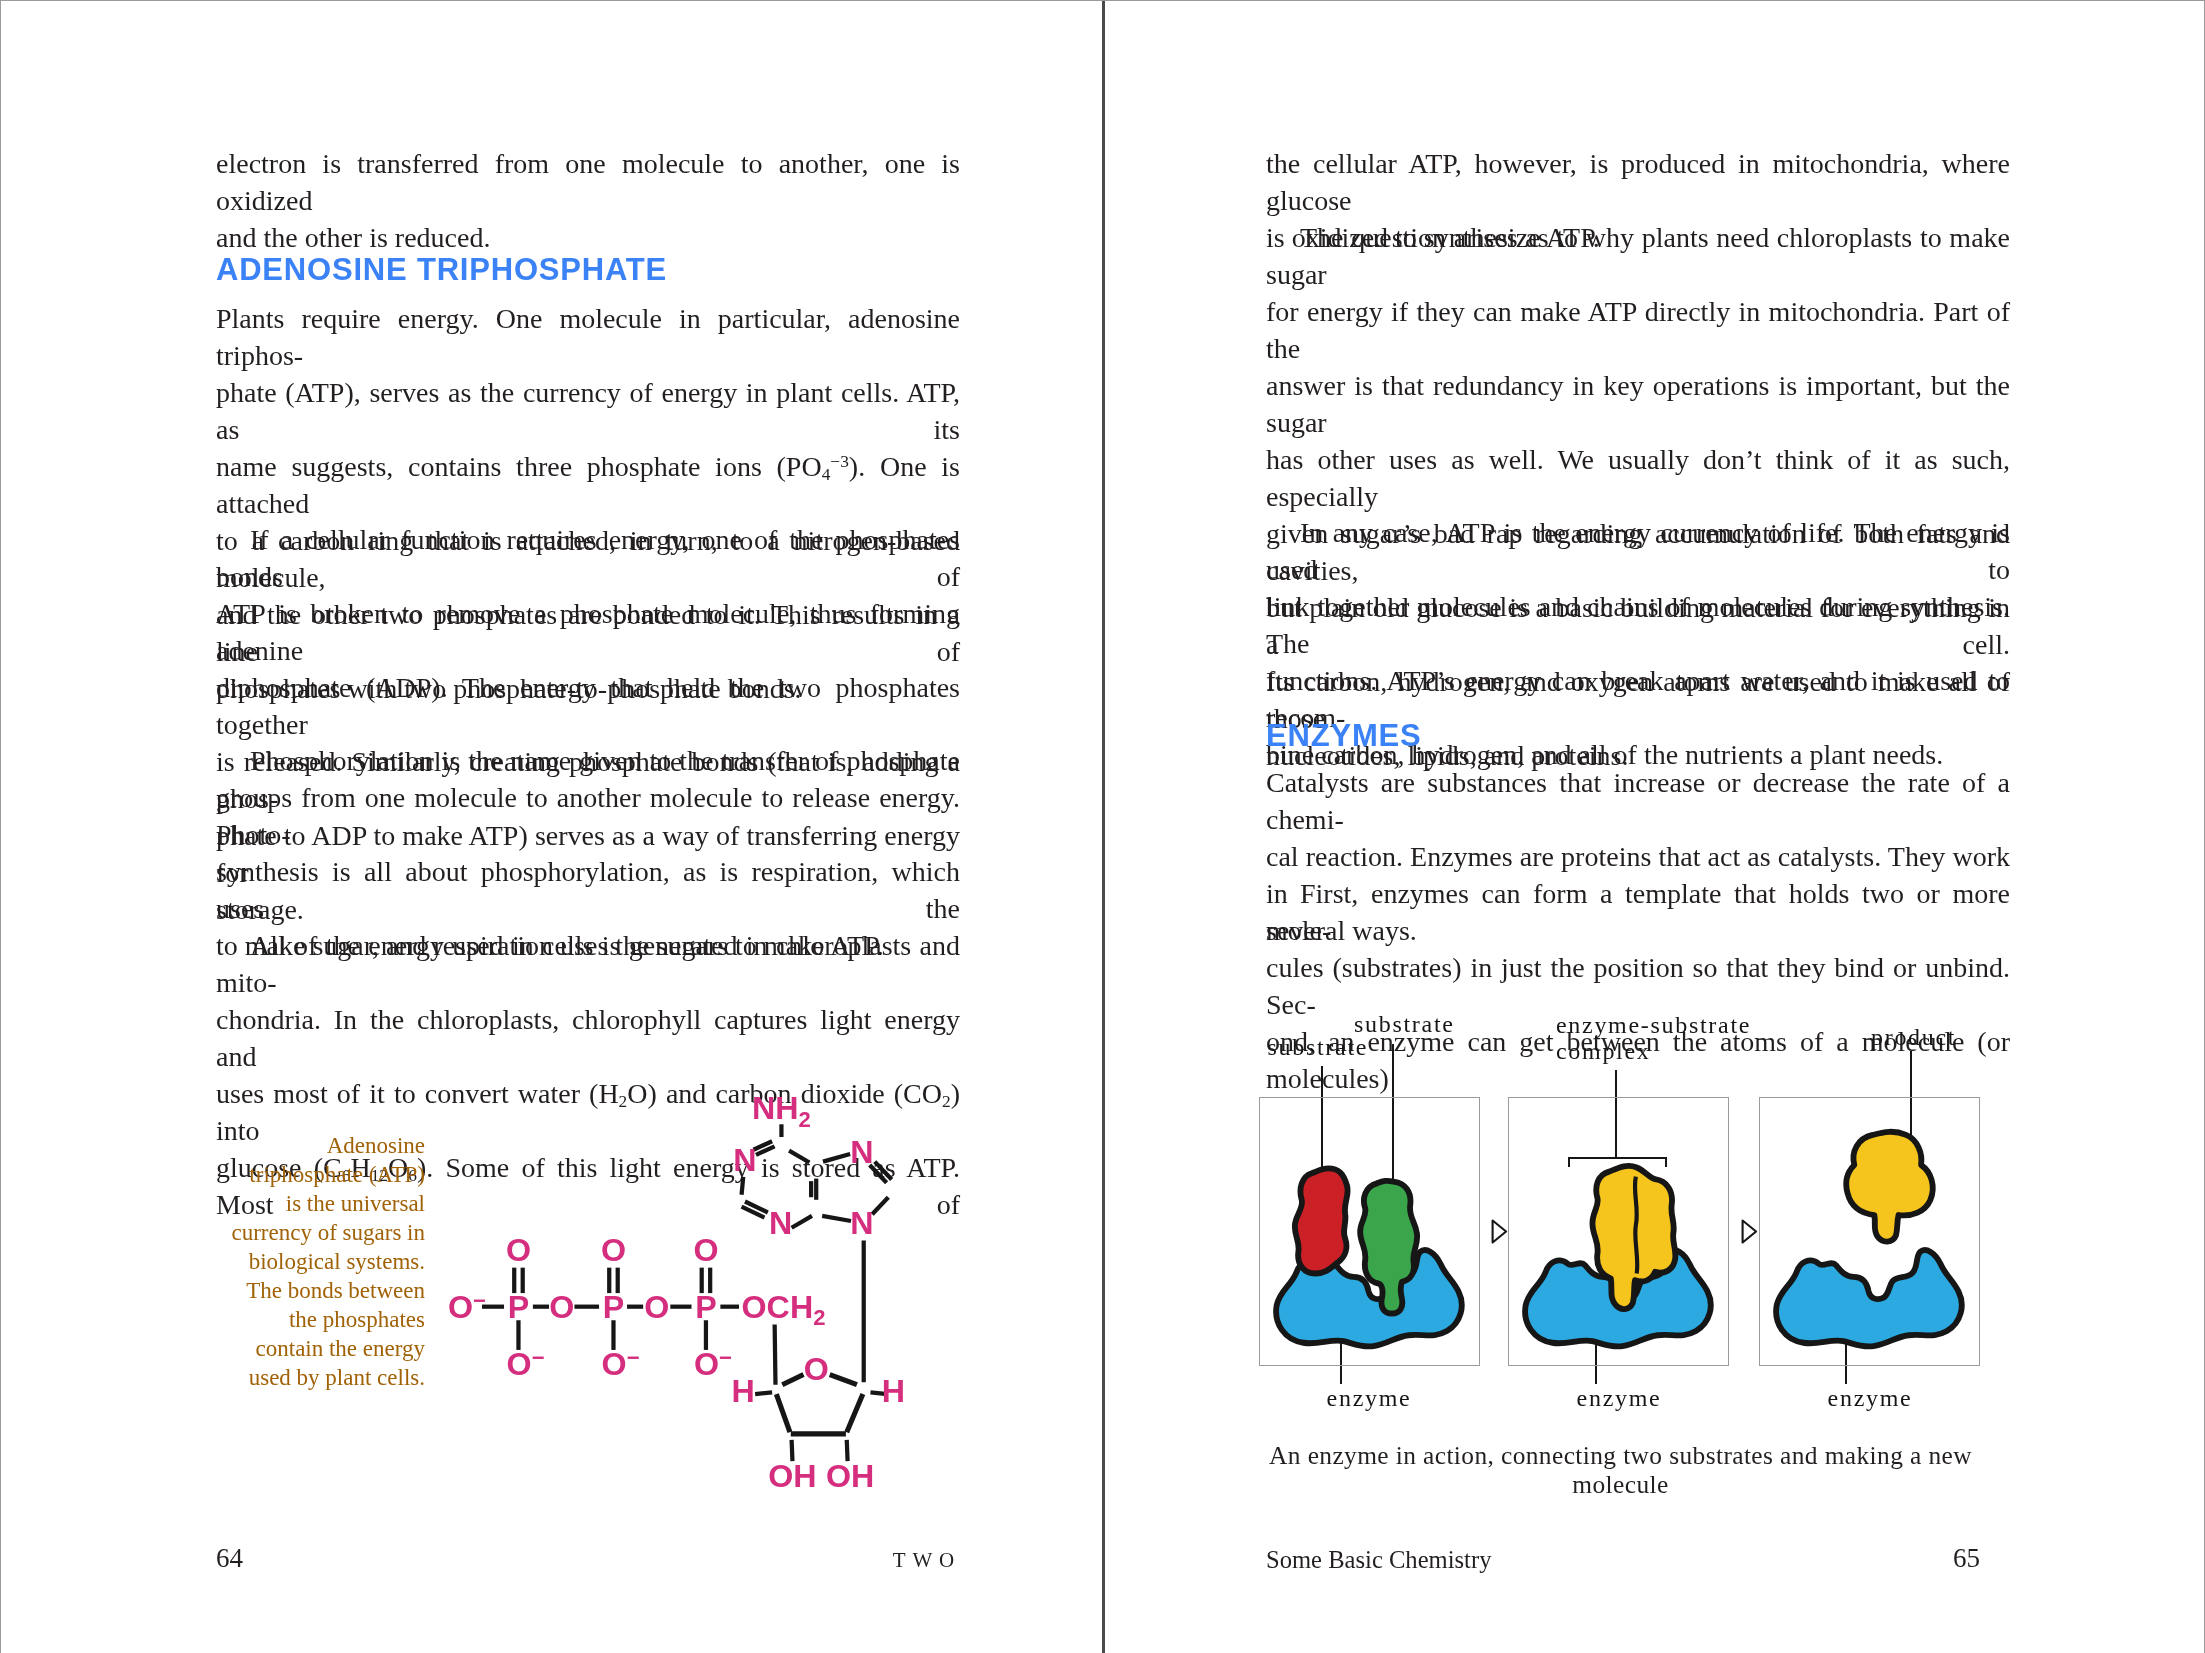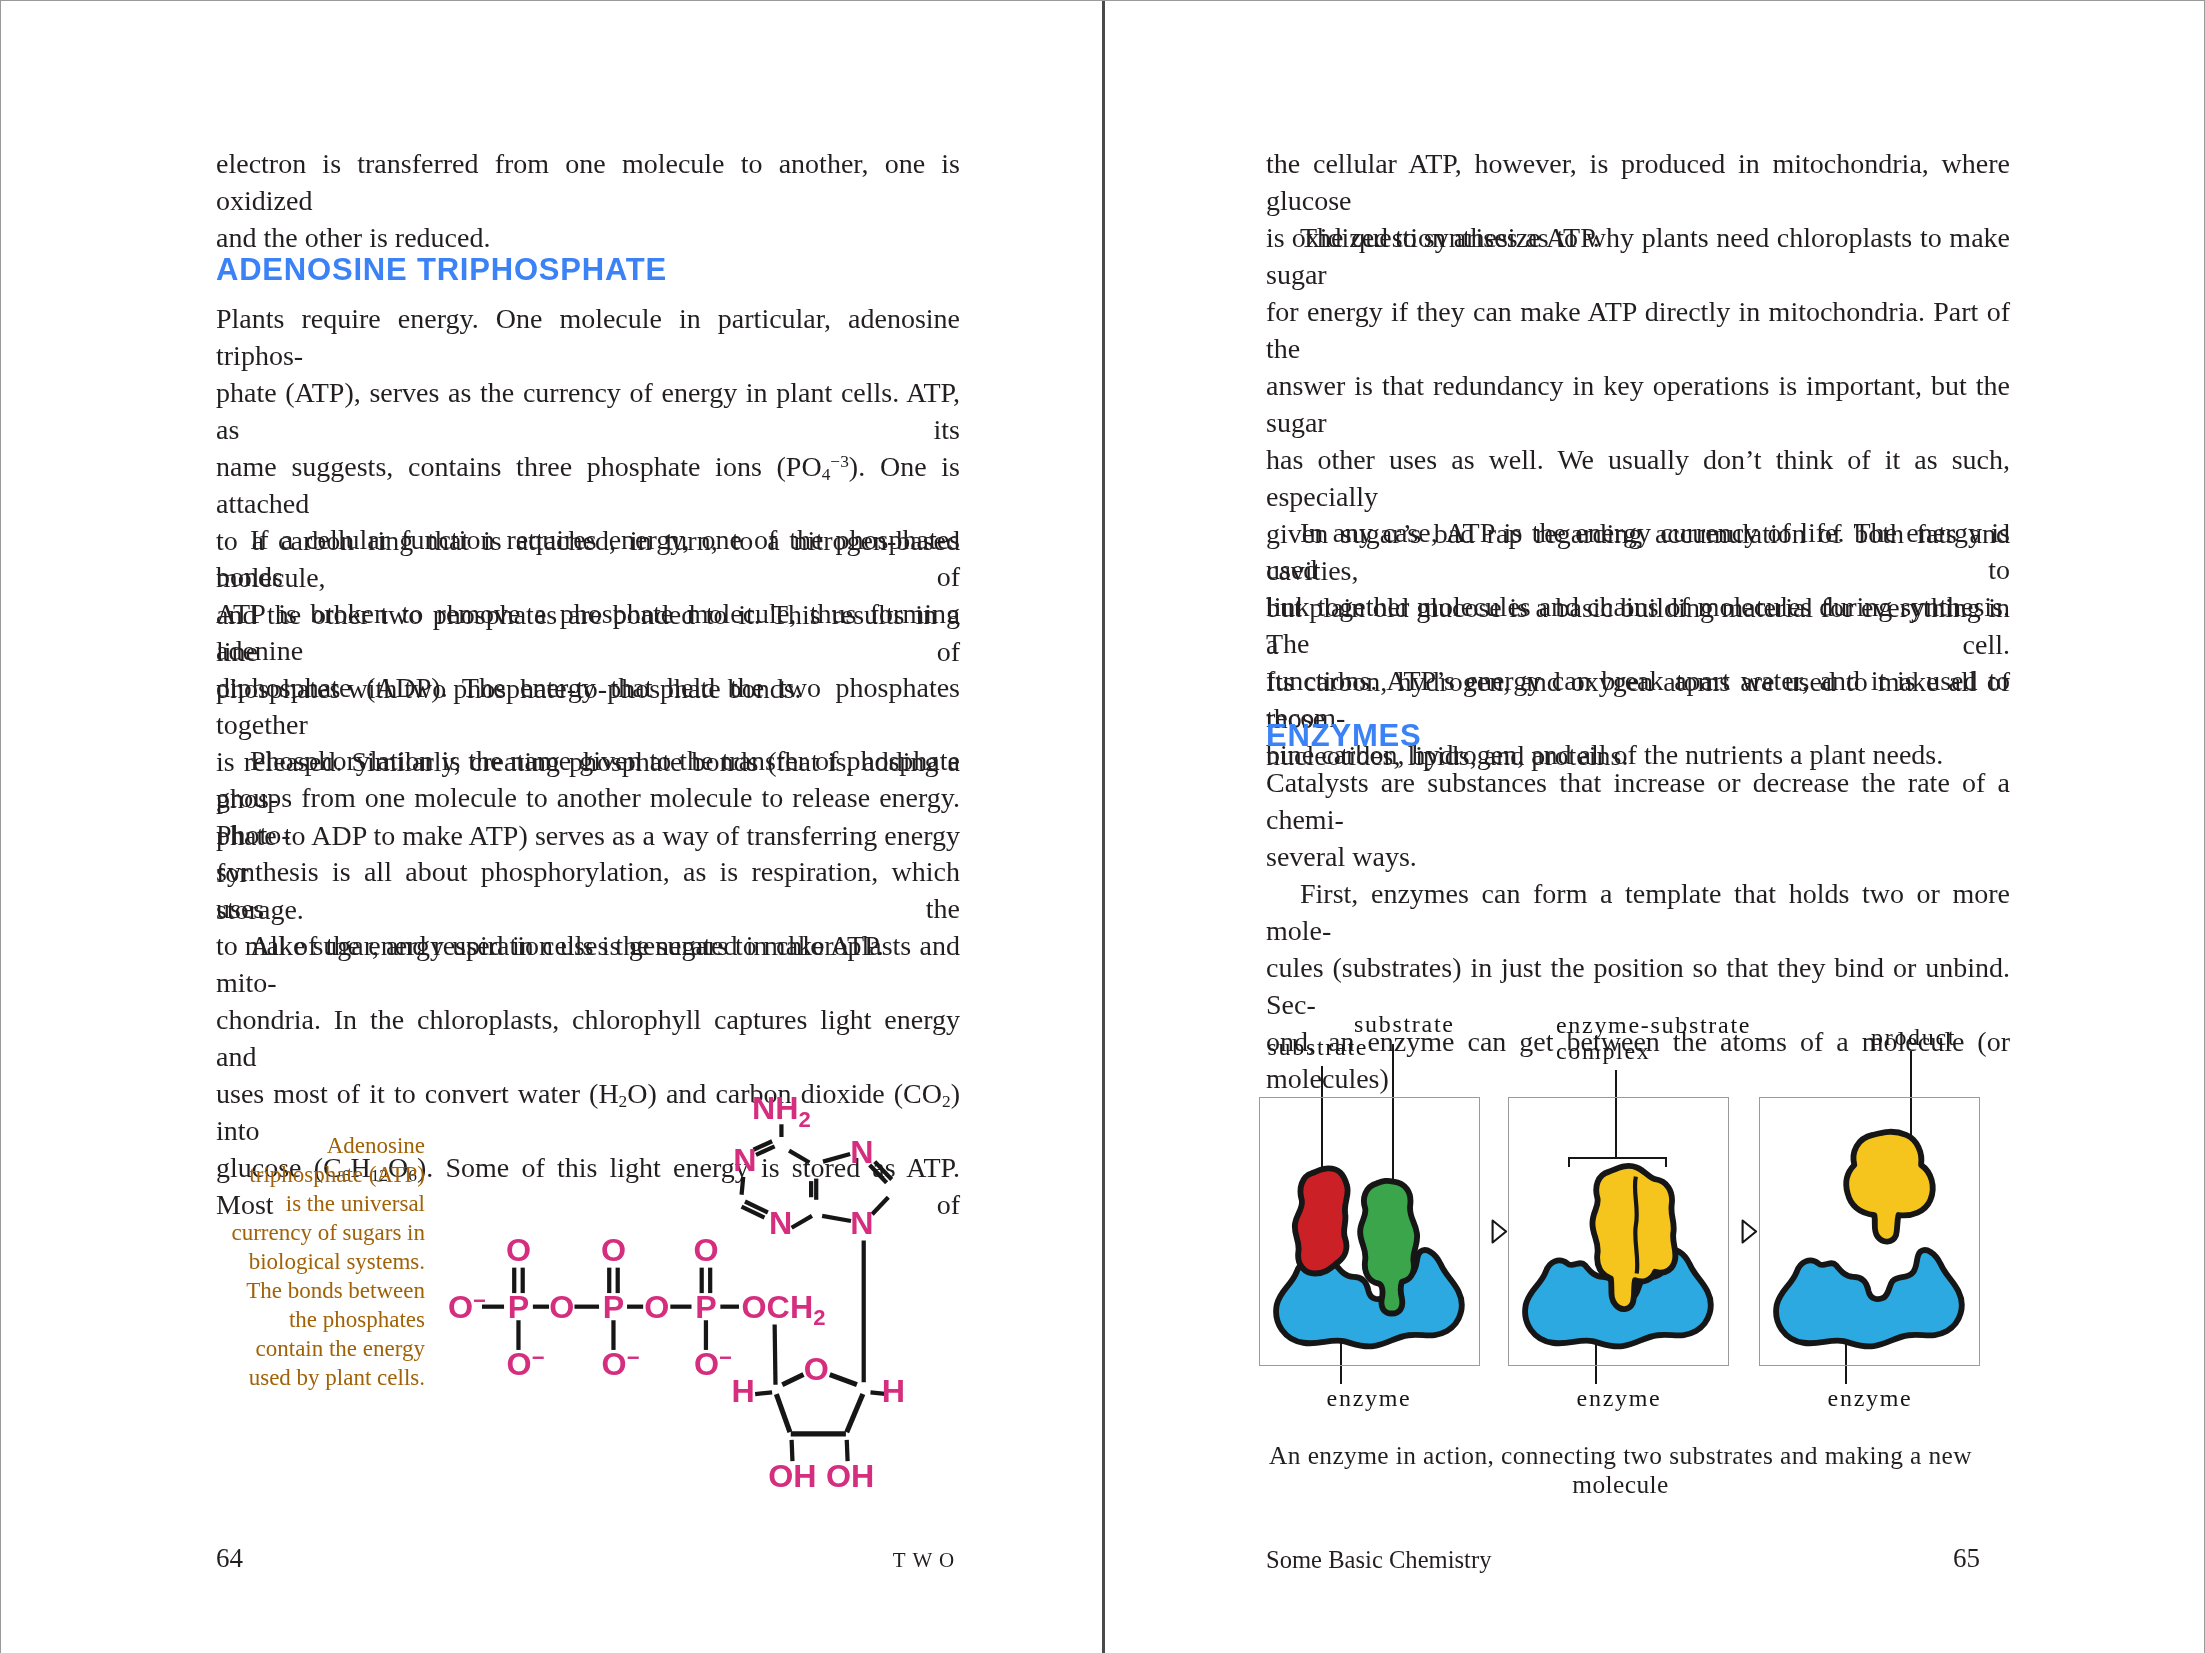--- a/index.html
+++ b/index.html
@@ -196,20 +196,21 @@
       <div class="line indent">In any case, ATP is the energy currency of life. The energy is used to</div>
       <div class="line">link together molecules and chains of molecules during synthesis. The</div>
       <div class="line">functions. ATP’s energy can break apart water, and it is used to recom-</div>
       <div class="line flushleft">bine carbon, hydrogen, and all of the nutrients a plant needs.</div>
     </div>
 
   <div class="head" style="left:1265px;top:717px">ENZYMES</div>
 
   <div class="tb" style="left:1265px;top:763px">
       <div class="line">Catalysts are substances that increase or decrease the rate of a chemi-</div>
+      <div class="line">cal reaction. Enzymes are proteins that act as catalysts. They work in</div>
       <div class="line flushleft">several ways.</div>
     </div>
   <div class="tb" style="left:1265px;top:874px">
       <div class="line indent">First, enzymes can form a template that holds two or more mole-</div>
       <div class="line">cules (substrates) in just the position so that they bind or unbind. Sec-</div>
       <div class="line">ond, an enzyme can get between the atoms of a molecule (or molecules)</div>
     </div>
 
   <div class="efig">
 

